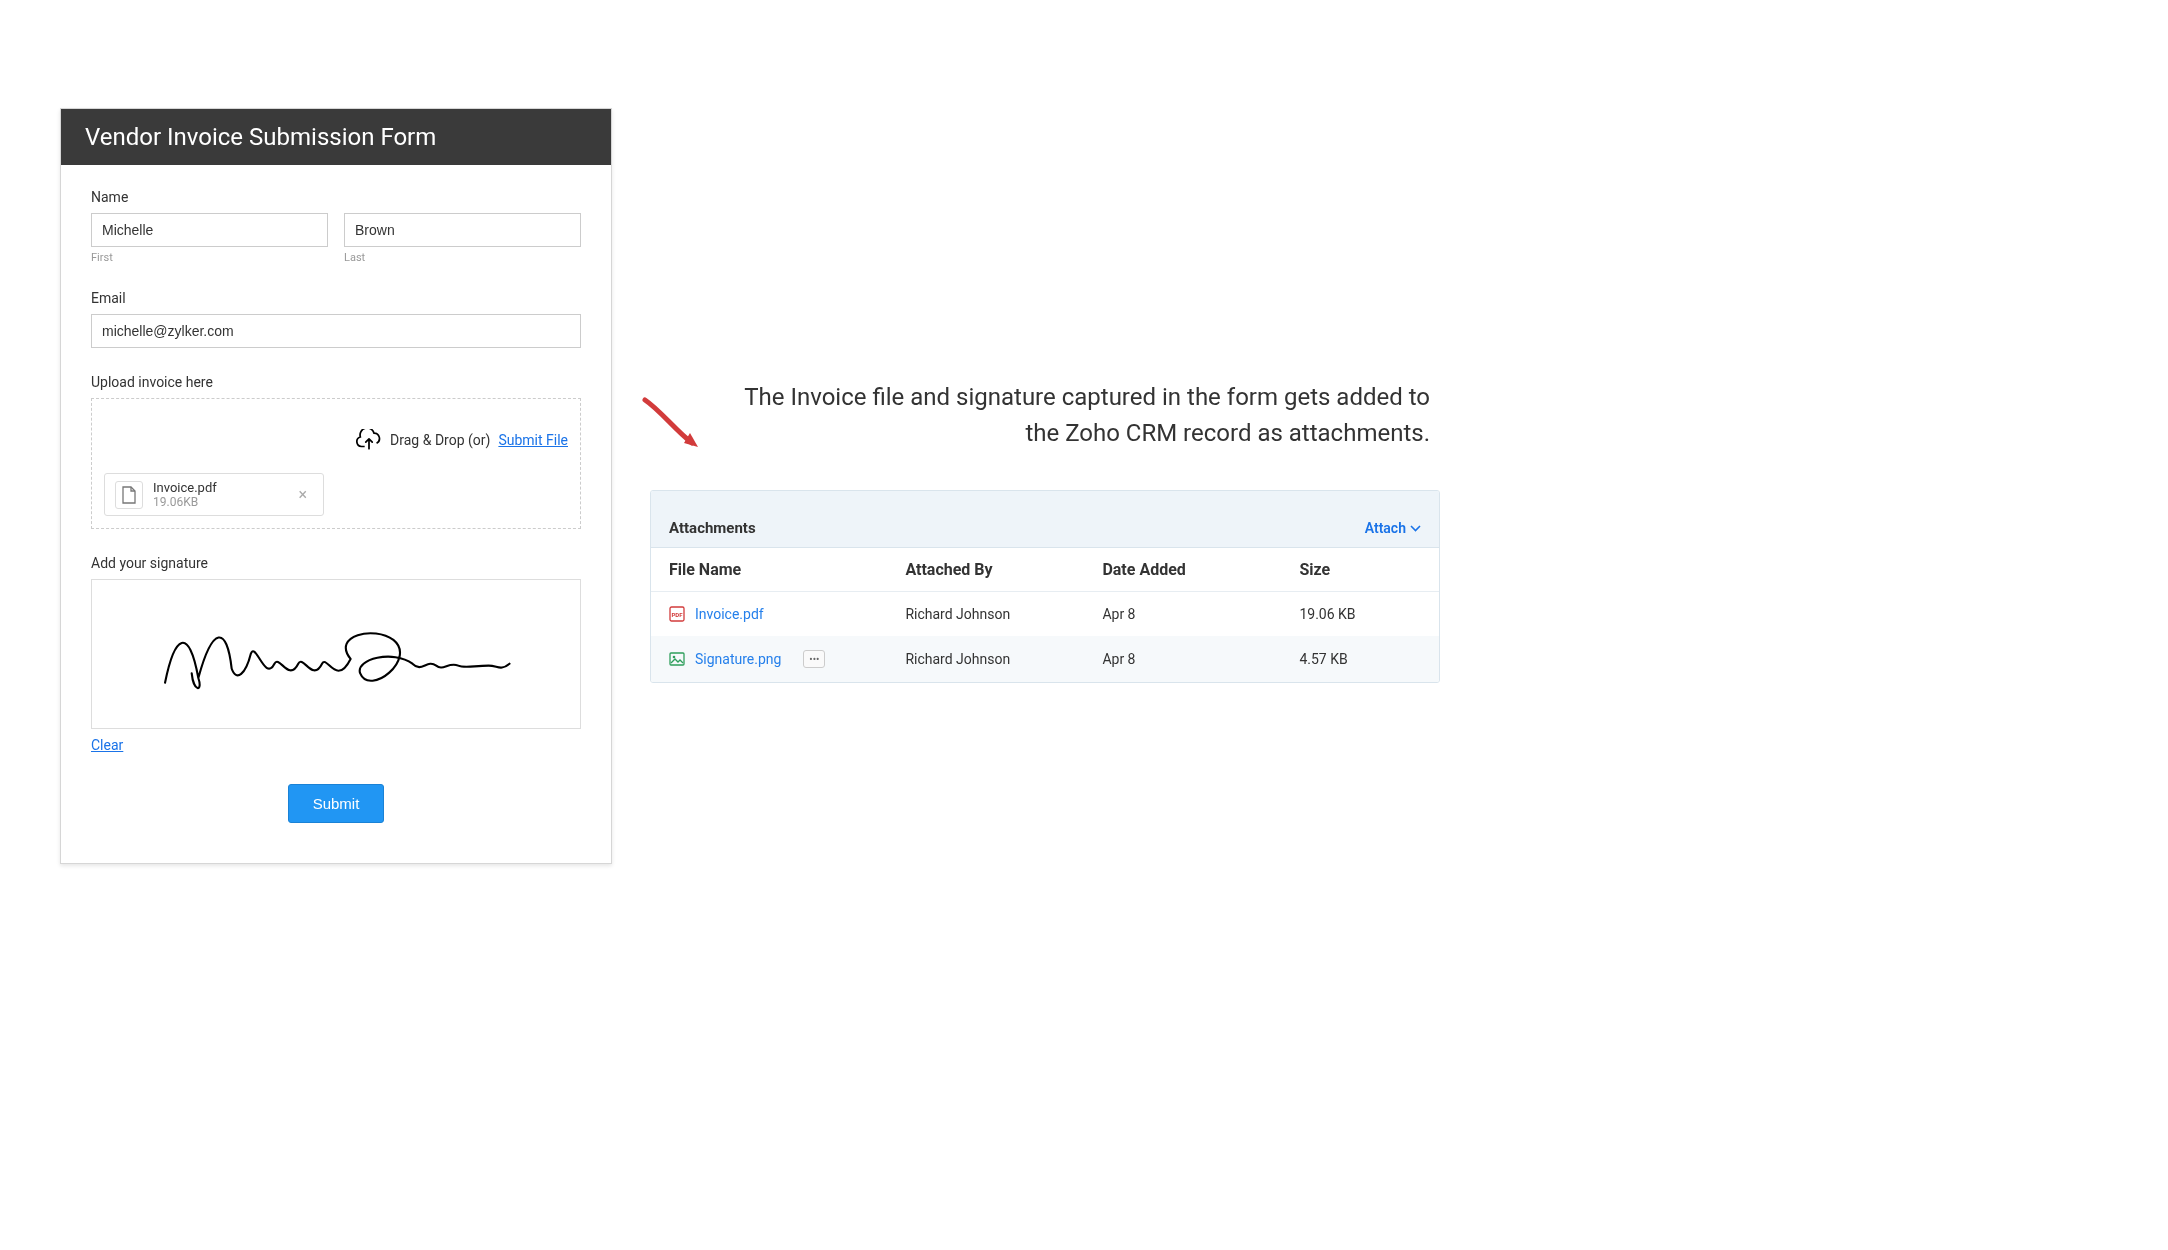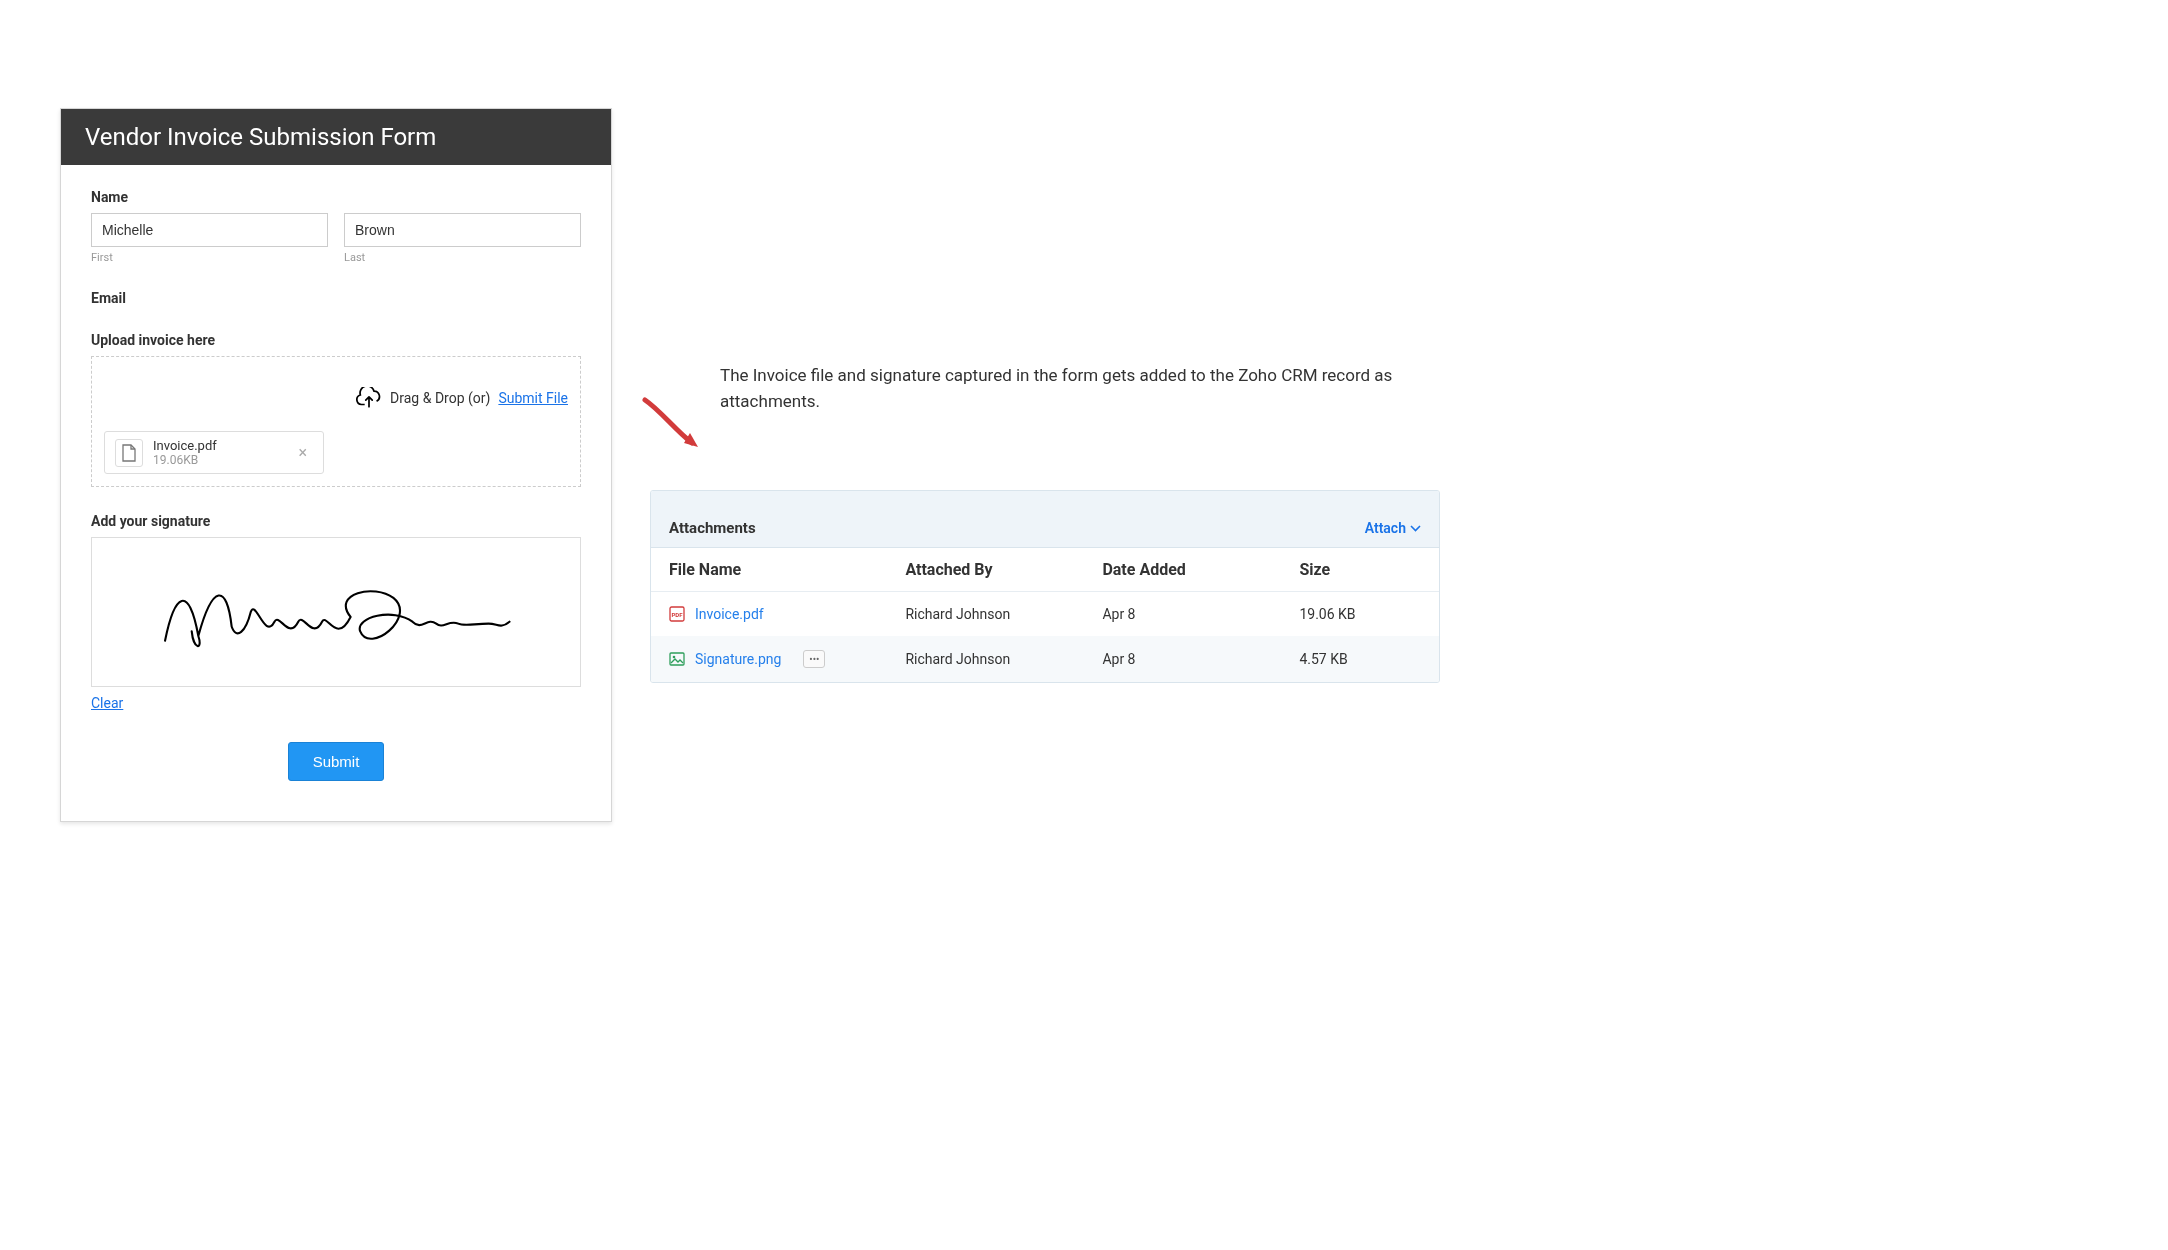--- a/index.html
+++ b/index.html
@@ -21,21 +21,21 @@
   margin-top: 48px;
 }
 .form-header {
   background: #3a3a3a;
   color: #fff;
   padding: 14px 24px;
   font-size: 24px;
   font-weight: 400;
 }
 .form-body { padding: 24px 30px 40px; }
-.field-label { font-weight: 700; font-size: 14px; color: #333; margin-bottom: 8px; display: block; }
+.field-label { font-weight: 400; font-size: 14px; color: #333; margin-bottom: 8px; display: block; }
 .row { display: flex; gap: 16px; }
 .input {
   border: 1px solid #ccc;
   padding: 8px 10px;
   font-size: 14px;
   color: #333;
   width: 100%;
   background: #fff;
 }
 .sublabel { font-size: 11px; color: #999; margin-top: 4px; }
@@ -98,25 +98,26 @@
 
 .arrow-wrap {
   position: absolute;
   left: 640px; top: 395px;
   width: 70px; height: 60px;
 }
 
 
 .description {
   position: absolute;
-  left: 720px; top: 363px;
+  left: 720px; top: 379px;
   width: 710px;
-  font-size: 17px;
+  font-size: 24px;
   color: #333;
   line-height: 1.5;
+  text-align: right;
 }
 
 
 .attach-panel {
   position: absolute;
   left: 650px; top: 490px;
   width: 790px;
   border: 1px solid #d9e4ec;
   border-radius: 3px;
   overflow: hidden;
@@ -169,20 +170,21 @@
           </div>
           <div class="col">
             <input class="input" value="Brown" style="">
             <span class="sublabel">Last</span>
           </div>
         </div>
       </div>
 
       <div class="field-group">
         <span class="field-label">Email</span>
+        <input class="input" value="michelle@zylker.com" style="">
       </div>
 
       <div class="field-group">
         <span class="field-label">Upload invoice here</span>
         <div class="upload-zone">
           <div class="upload-drop">
             <svg class="cloud-icon" viewBox="0 0 24 20">
               <path d="M19 13a5 5 0 0 0-2.4-9.4A6.5 6.5 0 0 0 4 7.2 4.5 4.5 0 0 0 5 16h3" fill="none" stroke="#000" stroke-width="1.6"></path>
               <path d="M12 18V9m0 0l-3 3m3-3l3 3" fill="none" stroke="#000" stroke-width="1.6" stroke-linecap="round" stroke-linejoin="round"></path>
             </svg>

